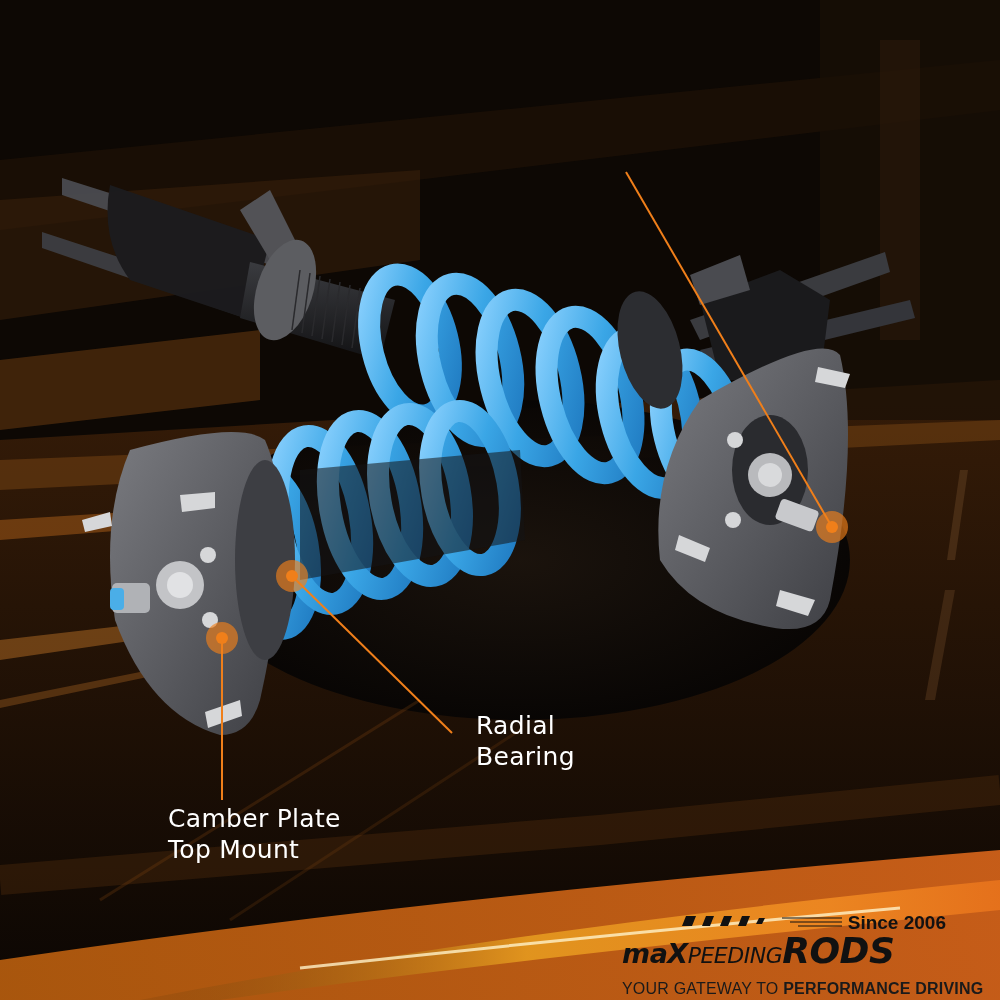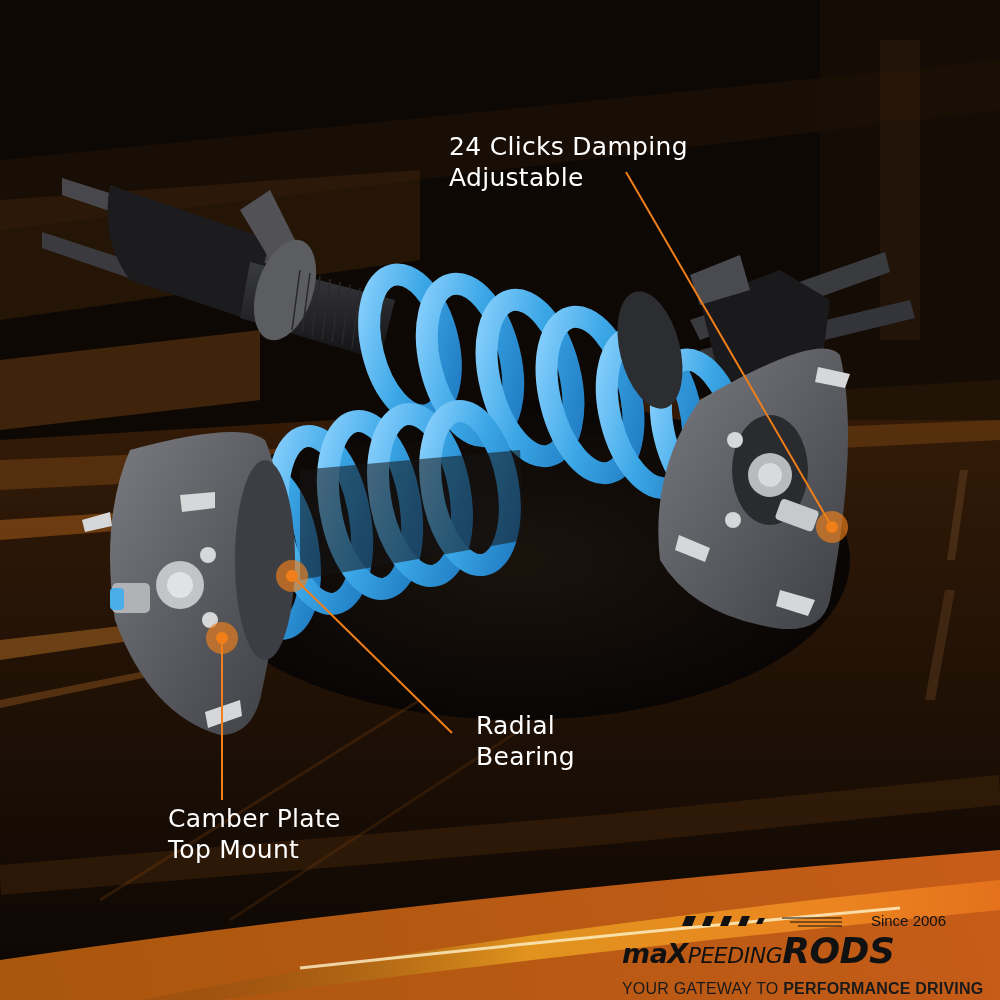--- a/index.html
+++ b/index.html
@@ -5,21 +5,21 @@
   html,body{margin:0;padding:0;}
   body{width:1000px;height:1000px;overflow:hidden;background:#0c0703;font-family:"DejaVu Sans","Liberation Sans",sans-serif;}
   .stage{position:relative;width:1000px;height:1000px;overflow:hidden;
     background:
       radial-gradient(ellipse 500px 200px at 700px 960px, rgba(255,170,40,0.0), rgba(0,0,0,0) 70%),
       linear-gradient(180deg,#120a04 0%,#1a0f06 25%,#2a1607 40%,#1b0e05 55%,#0d0704 70%,#0a0502 80%,#0a0502 100%);}
   .bg-streaks{position:absolute;inset:0;}
   .txt{position:absolute;color:#ffffff;font-size:25px;line-height:31px;letter-spacing:0.3px;}
   .logo{position:absolute;left:622px;top:912px;width:330px;height:70px;}
   .logo-main{position:absolute;left:0;top:18px;font-family:"DejaVu Sans",sans-serif;font-weight:bold;font-style:italic;font-size:27px;color:#111;letter-spacing:-0.5px;white-space:nowrap;}
-  .logo-since{position:absolute;right:6px;top:0px;font-family:"Liberation Sans",sans-serif;font-size:15px;color:#111;}
+  .logo-since{position:absolute;right:6px;top:0px;font-family:"Liberation Sans",sans-serif;font-size:19px;color:#111;font-weight:bold;}
   .logo-tag{position:absolute;left:0;top:68px;font-family:"Liberation Sans",sans-serif;font-size:16px;color:#1a1a1a;letter-spacing:0.2px;white-space:nowrap;}
   .logo-tag b{font-weight:bold;}
   .speedlines{position:absolute;right:110px;top:4px;width:60px;height:12px;}
   svg.art{position:absolute;left:0;top:0;}
 </style>
 </head>
 <body>
 
 <div class="stage">
 
@@ -181,24 +181,20 @@
       <circle cx="292" cy="576" r="16" fill="#f07f1a" opacity="0.65"></circle>
       <circle cx="292" cy="576" r="6" fill="#f07f1a"></circle>
     </g>
     <g>
       <line x1="222" y1="638" x2="222" y2="800" stroke="#f07f1a" stroke-width="2"></line>
       <circle cx="222" cy="638" r="16" fill="#f07f1a" opacity="0.65"></circle>
       <circle cx="222" cy="638" r="6" fill="#f07f1a"></circle>
     </g>
   </svg>
 
-  <div class="txt" style="left:449px;top:131px;">
-    <div>24 Clicks Damping</div>
-    <div>Adjustable</div>
-  </div>
   <div class="txt" style="left:476px;top:710px;">
     <div>Radial</div>
     <div>Bearing</div>
   </div>
   <div class="txt" style="left:168px;top:803px;">
     <div>Camber Plate</div>
     <div>Top Mount</div>
   </div>
 
   <div class="logo">

